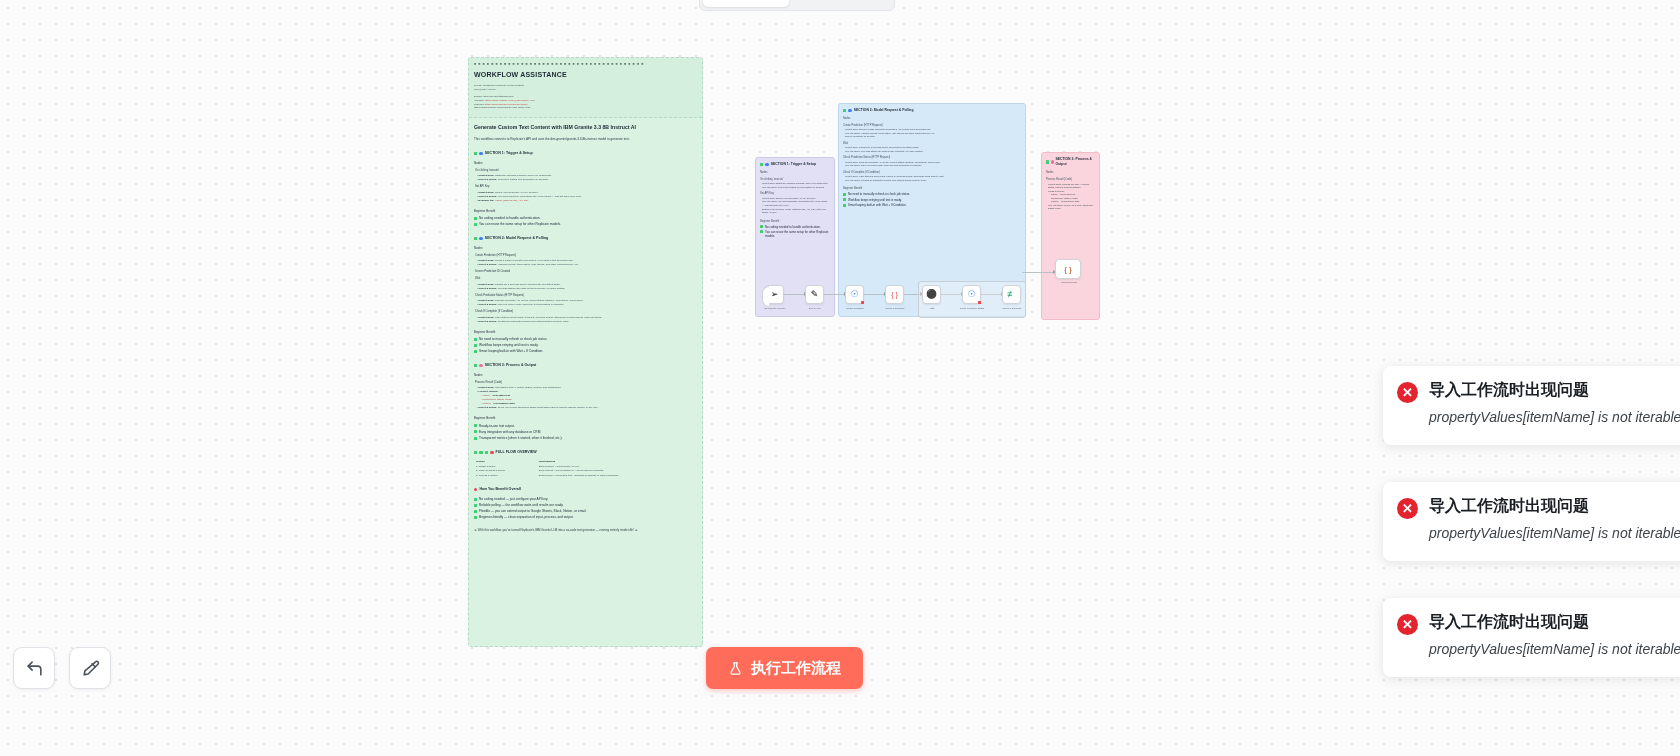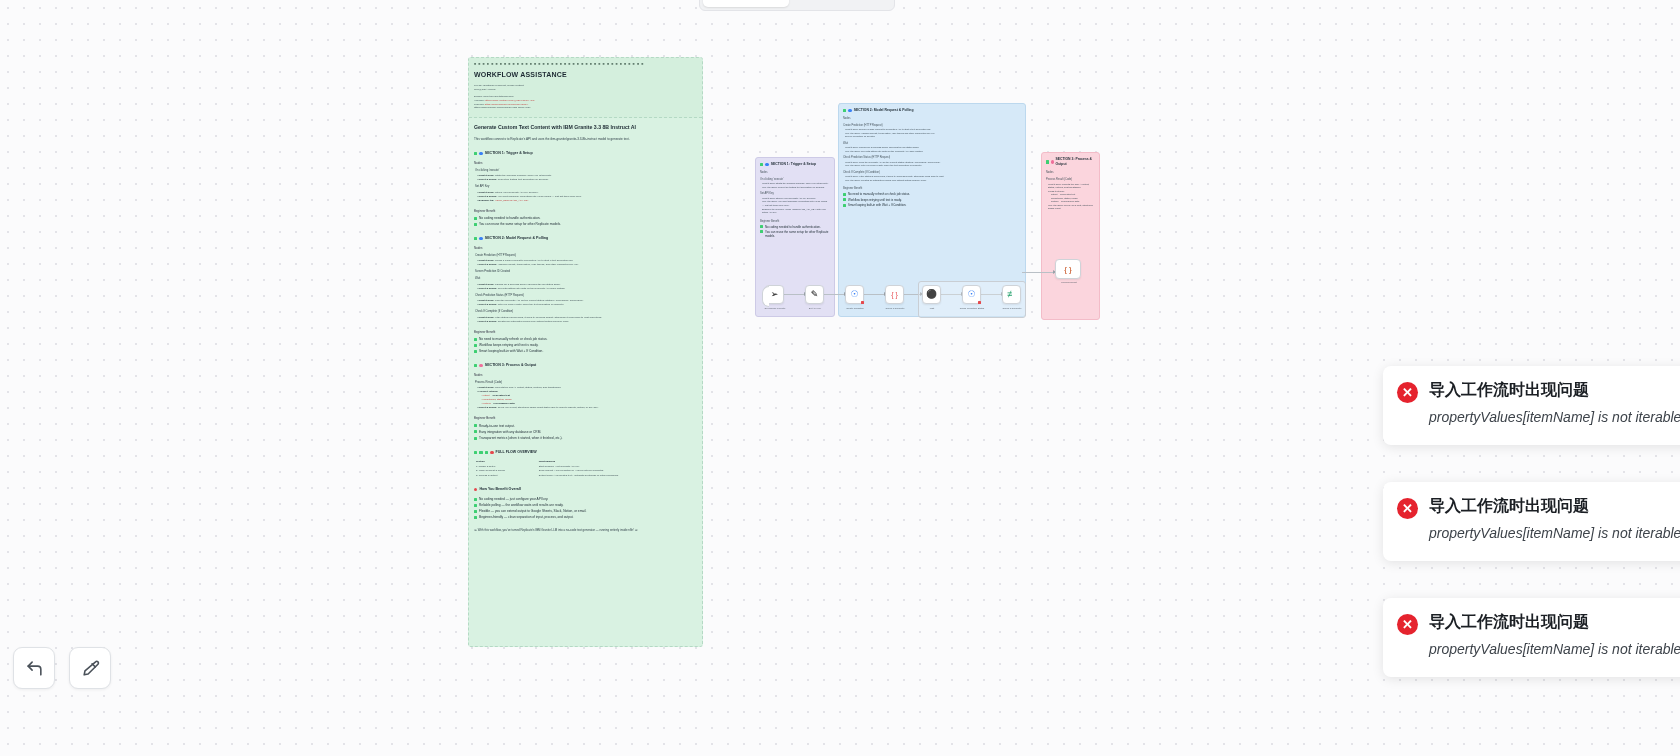--- a/index.html
+++ b/index.html
@@ -512,20 +512,27 @@
       <path d="M20 20v-7a4 4 0 0 0-4-4H4"></path>
     </svg>
   </div>
   <div class="ctrl" id="ctrl-brush">
     <svg width="19" height="19" viewBox="0 0 24 24" fill="none" stroke="#4a5159" stroke-width="2" stroke-linecap="round" stroke-linejoin="round">
       <path d="M18.4 3.6a2.1 2.1 0 0 1 3 3L9 19l-5 1 1-5z"></path>
       <path d="M14 6l4 4"></path>
     </svg>
   </div>
 
+  <button id="execute-btn">
+    <svg width="15" height="15" viewBox="0 0 24 24" fill="none" stroke="#ffffff" stroke-width="2" stroke-linecap="round" stroke-linejoin="round">
+      <path d="M9 3h6"></path>
+      <path d="M10 3v6l-5 9a2 2 0 0 0 1.8 3h10.4a2 2 0 0 0 1.8-3l-5-9V3"></path>
+    </svg>
+    <span>执行工作流程</span>
+  </button>
 
   <div class="toast" id="toast1">
     <div class="xicon">✕</div>
     <div>
       <div class="t-title">导入工作流时出现问题</div>
       <div class="t-msg">propertyValues[itemName] is not iterable</div>
     </div>
   </div>
   <div class="toast" id="toast2">
     <div class="xicon">✕</div>

